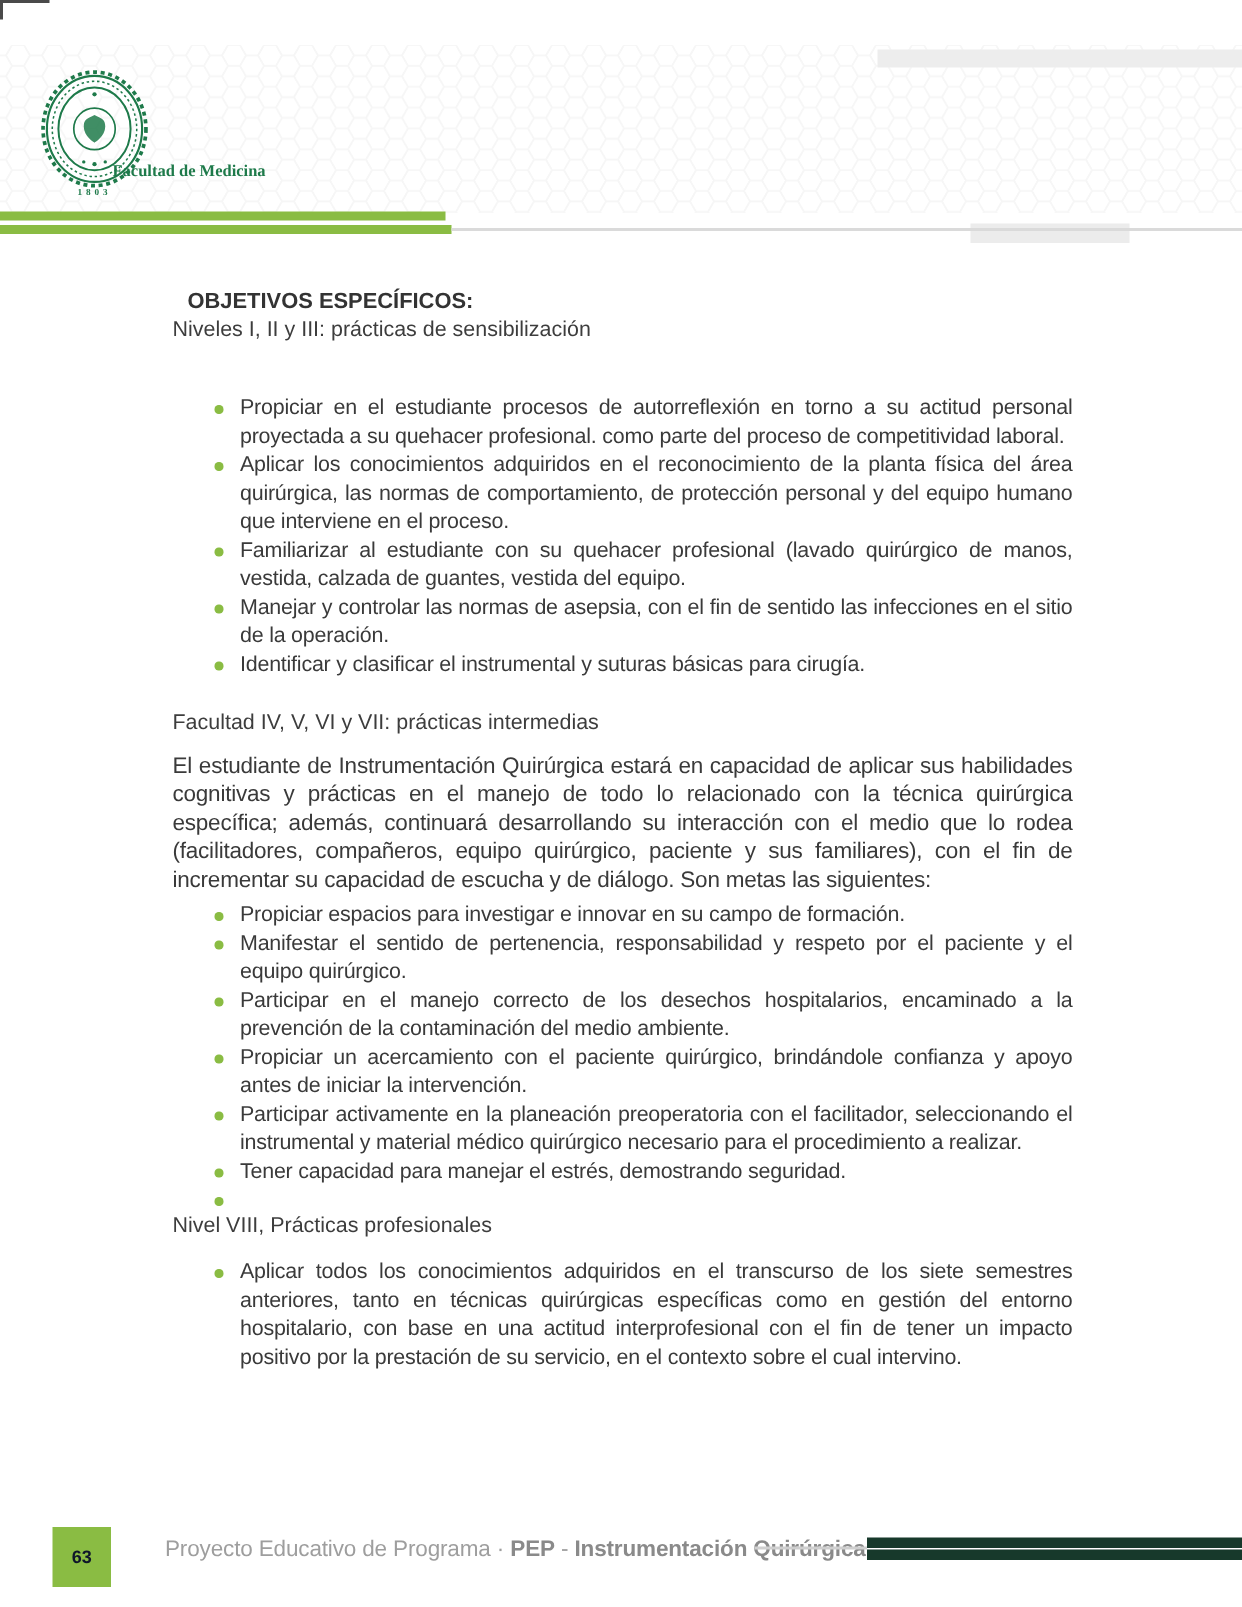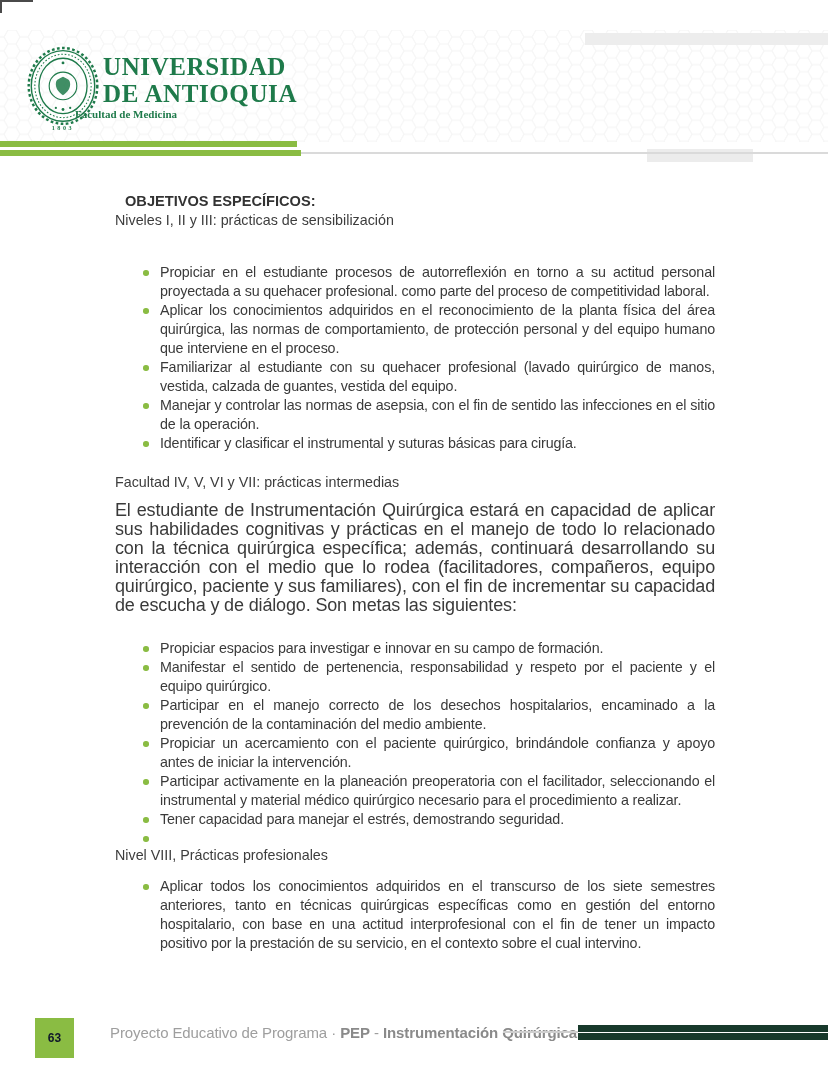--- a/index.html
+++ b/index.html
@@ -32,31 +32,31 @@
   .wordmark{position:absolute;left:103px;top:53px;font-family:"Liberation Serif", serif;font-weight:bold;color:var(--brand-green);font-size:25px;line-height:27px;letter-spacing:.6px;}
   .faculty{position:absolute;left:75px;top:108px;font-family:"Liberation Serif", serif;font-weight:bold;color:var(--brand-green);font-size:11px;}
   .rule-top{position:absolute;left:0;top:141px;width:297px;height:6px;background:var(--accent-green);}
   .rule-bot{position:absolute;left:0;top:150px;width:301px;height:6px;background:var(--accent-green);}
   .rule-gray{position:absolute;left:301px;top:152px;width:527px;height:2px;background:#dadada;}
 
   
   .content{position:absolute;left:0;top:157px;width:828px;padding:35px 113px 0 115px;}
   .sec-title{font-size:14.6px;font-weight:bold;line-height:19px;color:#333;margin-left:10px;}
   .sec-sub{font-size:14.3px;font-weight:normal;line-height:19px;color:#3d3d3d;}
-  .content p{font-size:18px;line-height:19px;text-align:justify;letter-spacing:-0.15px;margin-top:9px;}
+  .content p{font-size:15px;line-height:19px;text-align:justify;letter-spacing:-0.15px;margin-top:9px;}
   ul.objectives{list-style:none;margin-top:33px;}
   ul.objectives li{
     position:relative;
     padding-left:45px;
     font-size:14.3px;line-height:19px;
     text-align:justify;letter-spacing:-0.15px;
   }
   .bullet-dot{position:absolute;left:28px;top:7px;width:5.5px;height:5.5px;border-radius:50%;background:var(--accent-green);}
   .sec-2 .sec-sub{margin-top:20px;}
-  .sec-2 ul.objectives{margin-top:24px;}
+  .sec-2 ul.objectives{margin-top:5px;}
   .sec-3 .sec-sub{margin-top:17px;}
   .sec-3 ul.objectives{margin-top:12px;}
 
   
   .footer{position:absolute;left:0;top:1012px;width:828px;height:59px;}
   .page-badge{
     position:absolute;left:35px;top:6px;width:39px;height:40px;
     background:var(--accent-green);
     color:#0f172a;font-weight:bold;font-size:12px;
     display:flex;align-items:center;justify-content:center;
@@ -112,24 +112,20 @@
       <g fill="#1e7a4a">
         <path d="M35,30 c4.5,2.4 7,2.4 7,7.5 c0,6.5 -7,10.5 -7,10.5 c0,0 -7,-4 -7,-10.5 c0,-5.1 2.5,-5.1 7,-7.5 z" opacity="0.85"></path>
         <circle cx="35" cy="62" r="1.4"></circle>
         <circle cx="28" cy="60.5" r="1.1"></circle>
         <circle cx="42" cy="60.5" r="1.1"></circle>
         <circle cx="35" cy="16.5" r="1.4"></circle>
       </g>
       <text x="35" y="82" text-anchor="middle" font-size="6" letter-spacing="2.5" fill="#1e7a4a" font-family="Liberation Serif, serif" font-weight="bold">1803</text>
     </svg>
 
-    <div class="wordmark">
-      <div>UNIVERSIDAD</div>
-      <div>DE ANTIOQUIA</div>
-    </div>
     <div class="faculty">Facultad de Medicina</div>
 
     <div class="rule-top"></div>
     <div class="rule-bot"></div>
     <div class="rule-gray"></div>
   </div>
 
   <main class="content">
 
     <section class="sec-1">

